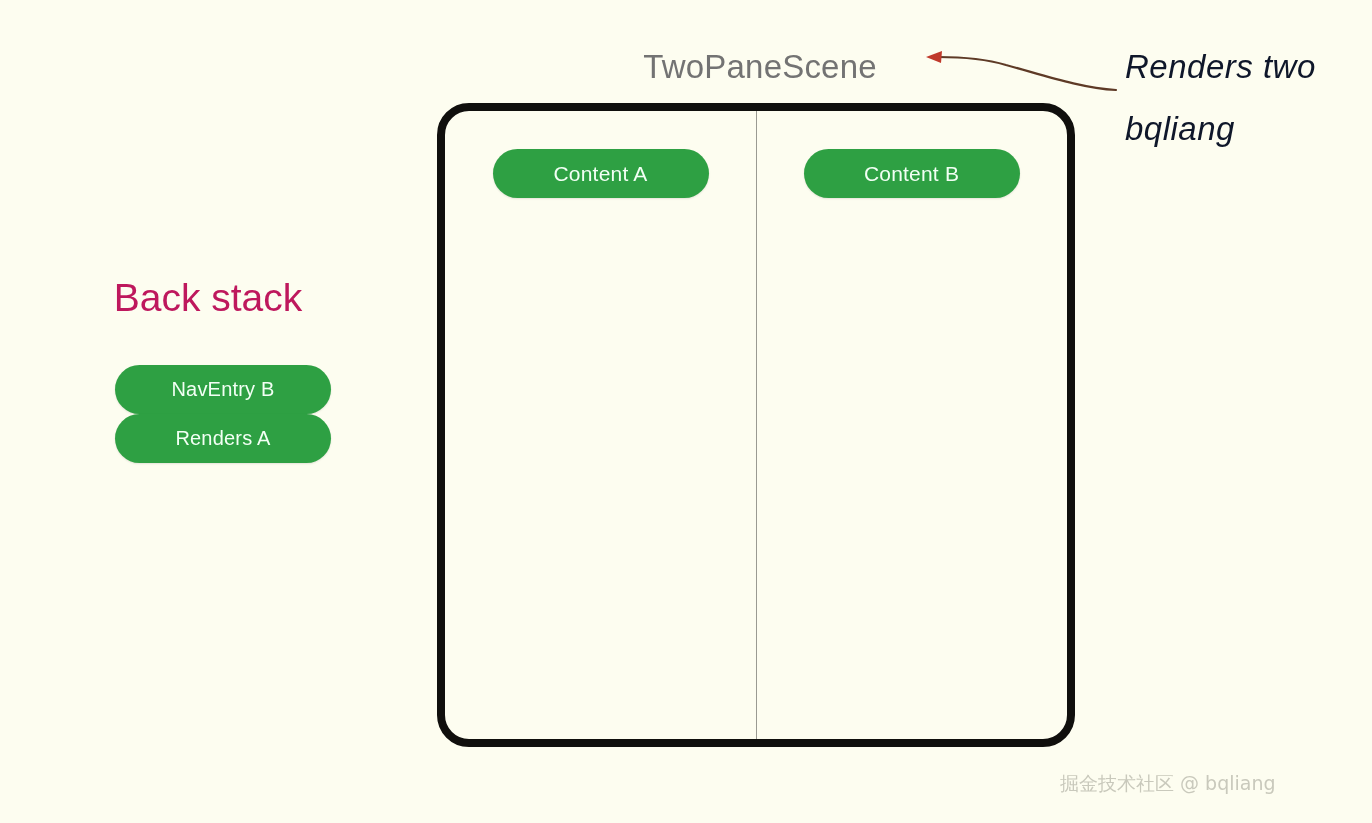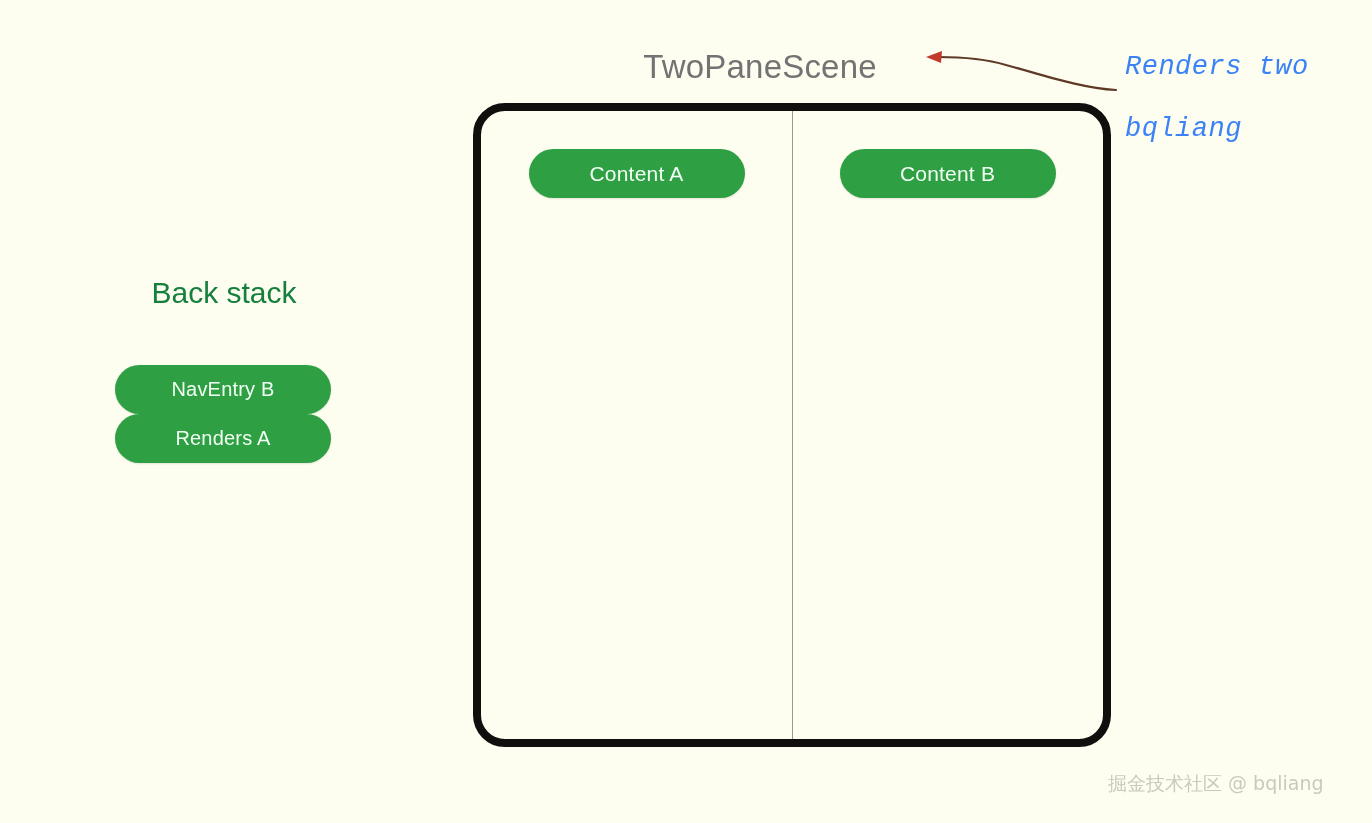--- a/index.html
+++ b/index.html
@@ -37,21 +37,20 @@
   .device-frame {
     position: absolute;
     left: 437px;
     top: 103px;
     width: 638px;
     height: 644px;
     box-sizing: border-box;
     border: 8px solid #100f0d;
     border-radius: 32px;
     background: #fdfdf0;
-    margin-left: 36px;
   }
   .pane-divider {
     position: absolute;
     left: 50%;
     top: 0;
     bottom: 0;
     width: 1px;
     background: #9a9a92;
   }
   .panes {
@@ -82,26 +81,26 @@
     white-space: nowrap;
   }
   .pill-content {
     width: 216px;
     height: 49px;
   }
 
   
   .backstack-title {
     position: absolute;
-    left: 96px;
+    left: 80px;
     top: 276px;
     width: 256px;
     text-align: center;
-    font-size: 30px;
-    color: #15803d;
+    font-size: 39px;
+    color: #be185d;
     white-space: nowrap;
   }
   .backstack-list {
     position: absolute;
     left: 115px;
     top: 365px;
     display: flex;
     flex-direction: column;
   }
   .pill-naventry {
@@ -109,24 +108,24 @@
     height: 49px;
     font-size: 20px;
   }
 
   
   .annotation {
     position: absolute;
     left: 1125px;
     top: 36px;
     width: 236px;
-    color: #3b82f6;
-    font-family: Liberation Mono, monospace;
+    color: #0f172a;
+    font-family: Liberation Sans, sans-serif;
     font-style: italic;
-    font-size: 27px;
+    font-size: 33px;
     line-height: 62px;
     letter-spacing: 0.5px;
   }
   .annotation-line {
     display: block;
     white-space: nowrap;
   }
   .annotation-arrow {
     position: absolute;
     left: 920px;
@@ -138,21 +137,20 @@
 
   
   .watermark {
     position: absolute;
     left: 1060px;
     top: 771px;
     font-size: 19px;
     color: #c9c9bc;
     white-space: nowrap;
     font-family: "DejaVu Sans", sans-serif;
-    margin-left: 48px;
   }
 </style>
 </head>
 <body>
 
 <div class="stage">
 
   <div class="scene-title">TwoPaneScene</div>
 
   <div class="device-frame">

